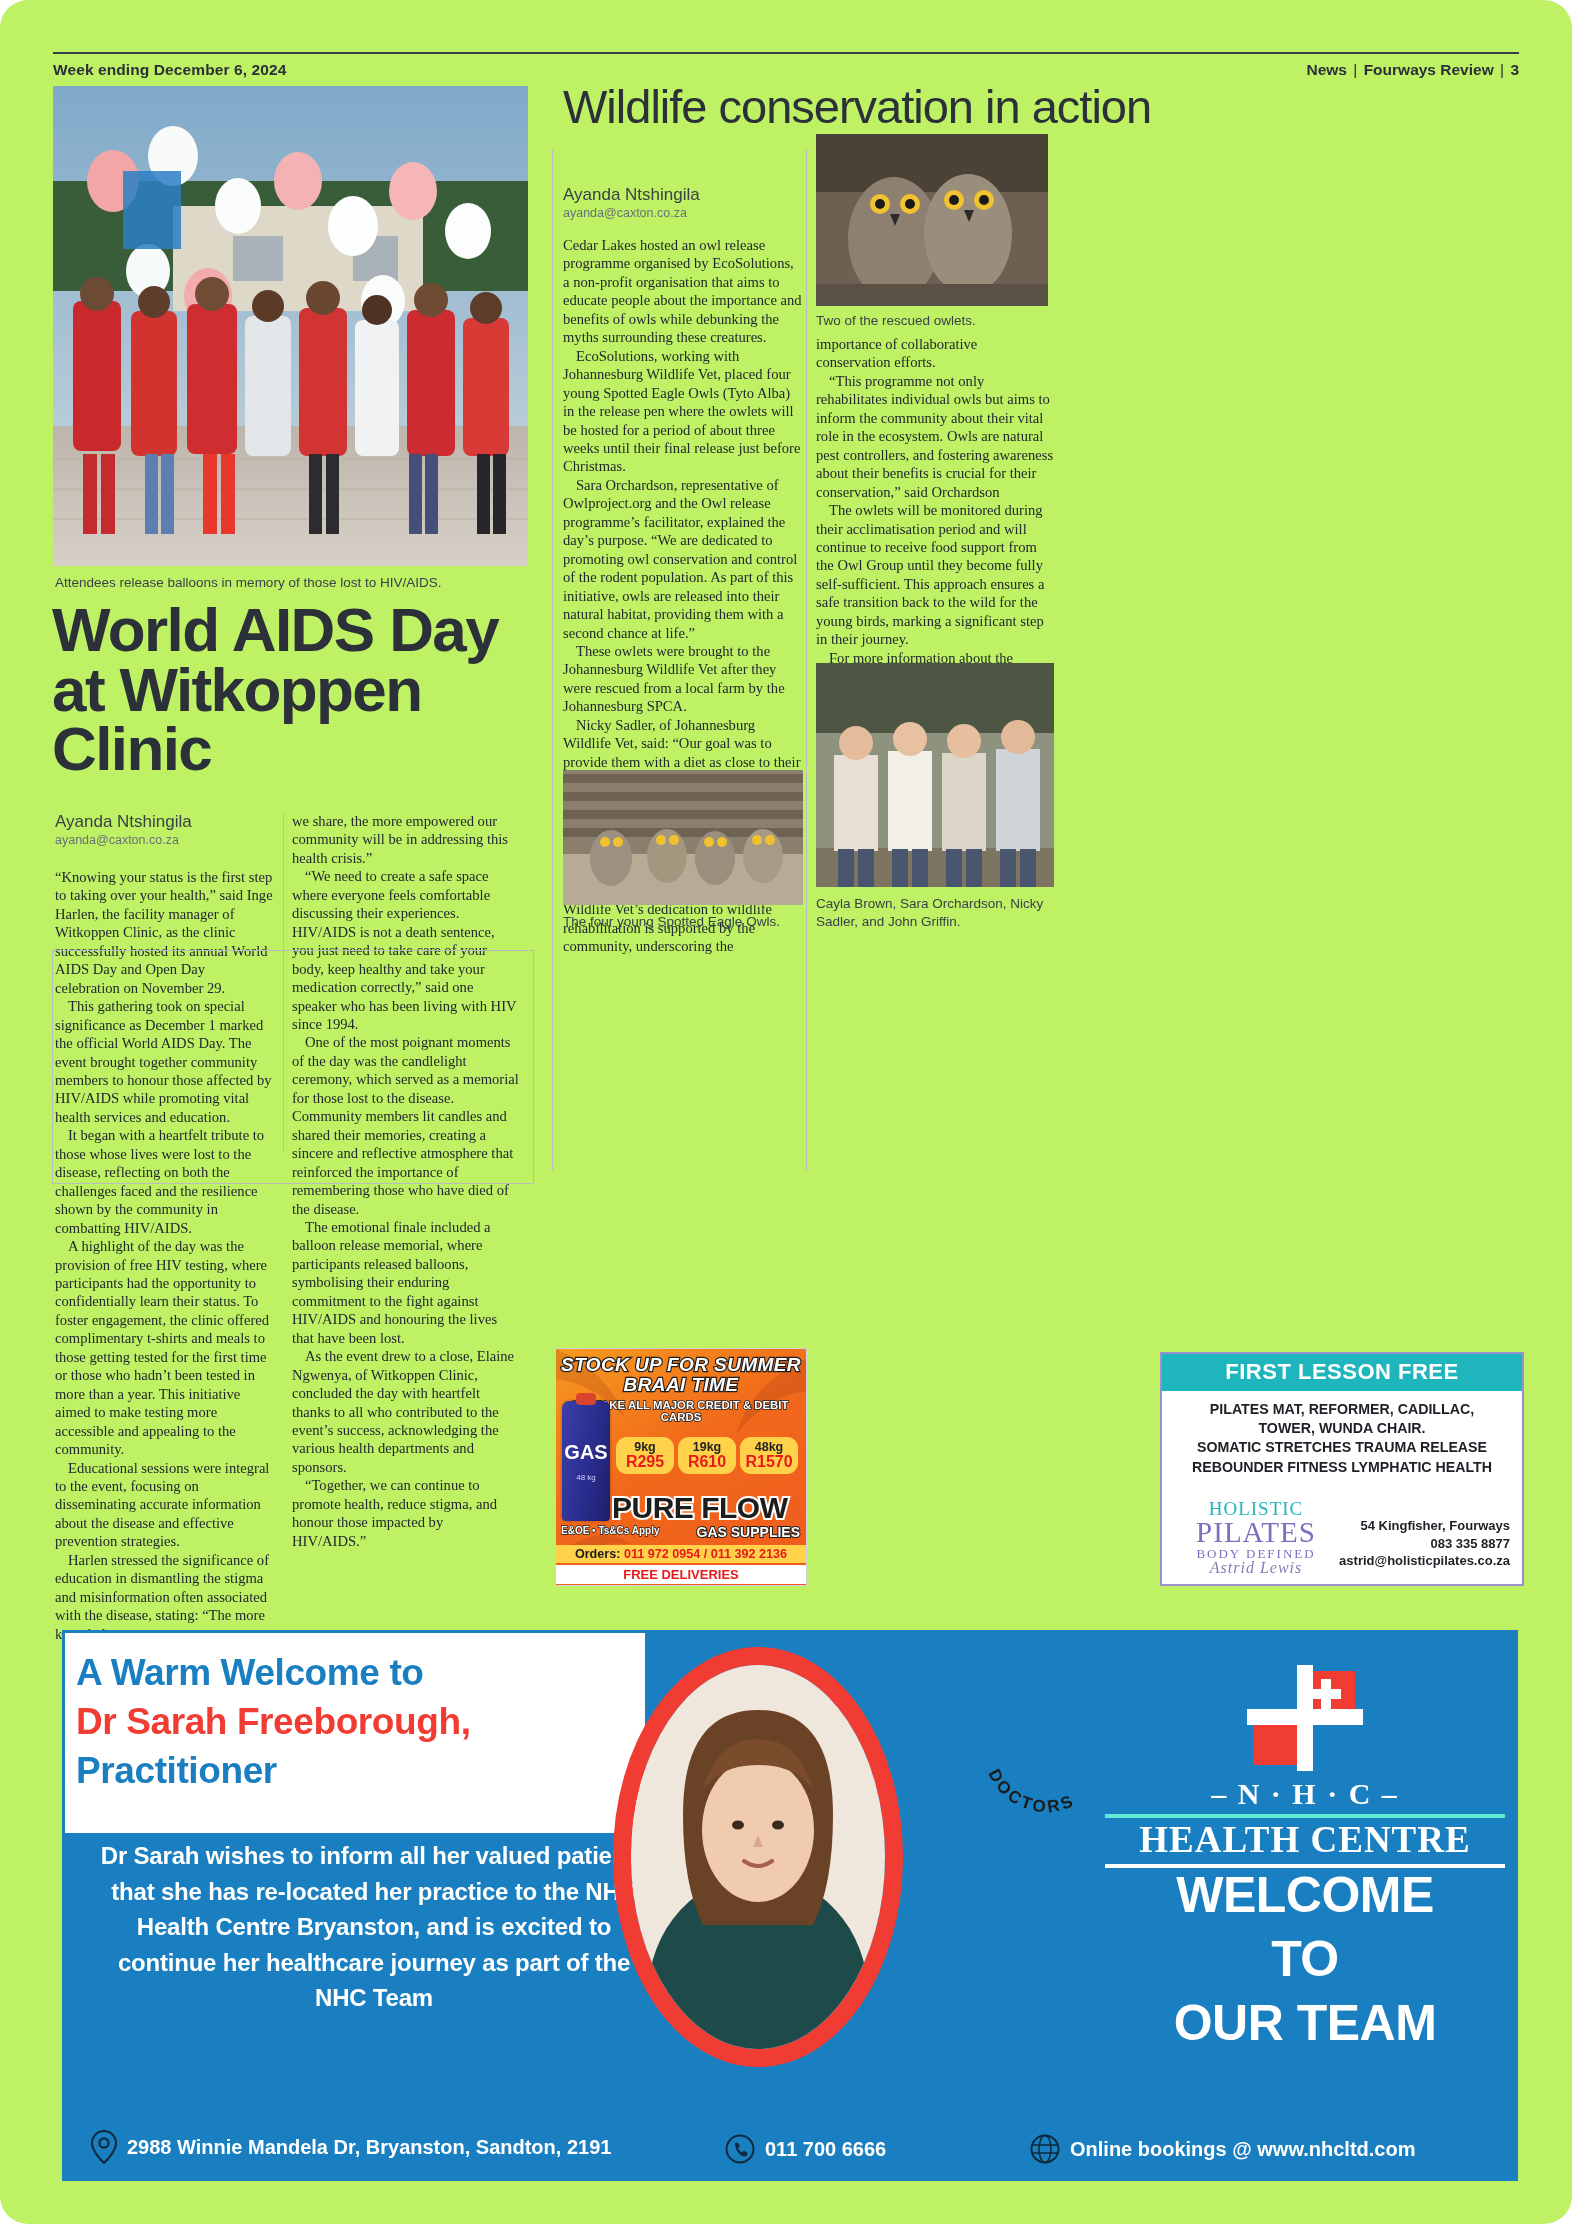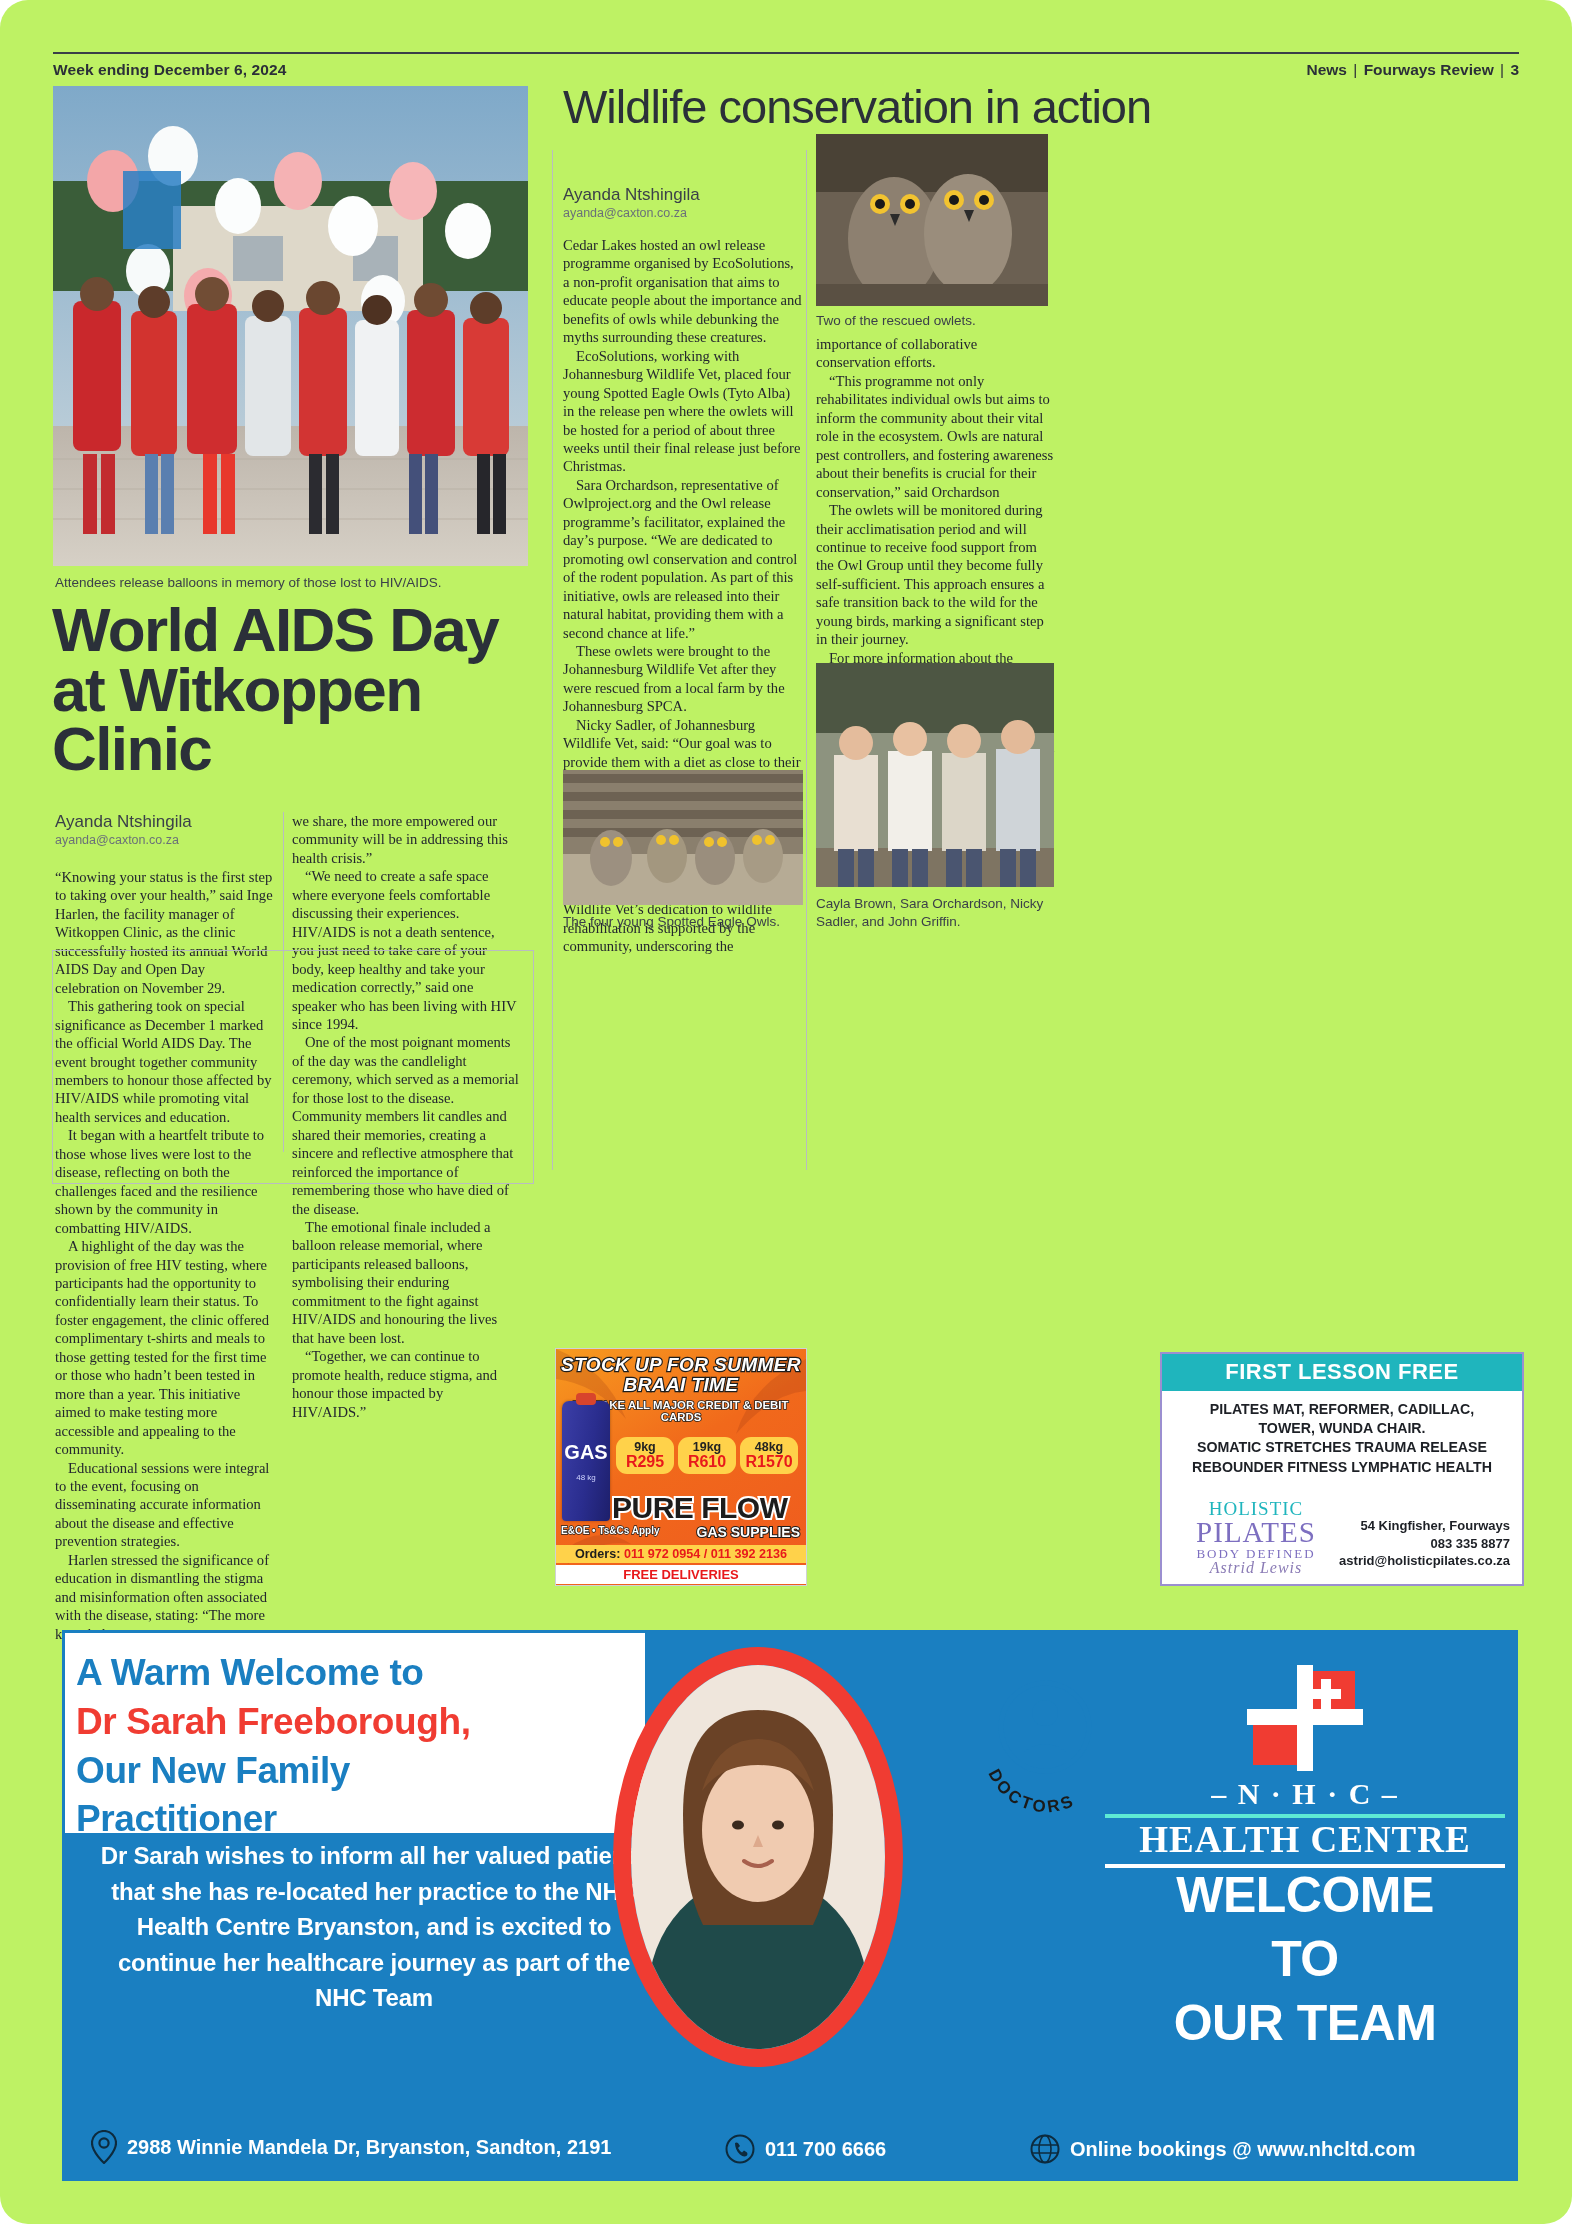--- a/index.html
+++ b/index.html
@@ -230,20 +230,21 @@
     <p>A highlight of the day was the provision of free HIV testing, where participants had the opportunity to confidentially learn their status. To foster engagement, the clinic offered complimentary t-shirts and meals to those getting tested for the first time or those who hadn’t been tested in more than a year. This initiative aimed to make testing more accessible and appealing to the community.</p>
     <p>Educational sessions were integral to the event, focusing on disseminating accurate information about the disease and effective prevention strategies.</p>
     <p>Harlen stressed the significance of education in dismantling the stigma and misinformation often associated with the disease, stating: “The more knowledge</p>
   </div>
 
   <div id="col2" class="body-col">
     <p class="first">we share, the more empowered our community will be in addressing this health crisis.”</p>
     <p>“We need to create a safe space where everyone feels comfortable discussing their experiences. HIV/AIDS is not a death sentence, you just need to take care of your body, keep healthy and take your medication correctly,” said one speaker who has been living with HIV since 1994.</p>
     <p>One of the most poignant moments of the day was the candlelight ceremony, which served as a memorial for those lost to the disease. Community members lit candles and shared their memories, creating a sincere and reflective atmosphere that reinforced the importance of remembering those who have died of the disease.</p>
     <p>The emotional finale included a balloon release memorial, where participants released balloons, symbolising their enduring commitment to the fight against HIV/AIDS and honouring the lives that have been lost.</p>
+    <p>As the event drew to a close, Elaine Ngwenya, of Witkoppen Clinic, concluded the day with heartfelt thanks to all who contributed to the event’s success, acknowledging the various health departments and sponsors.</p>
     <p>“Together, we can continue to promote health, reduce stigma, and honour those impacted by HIV/AIDS.”</p>
   </div>
 
   <div id="editorial-box"></div>
 
   <div id="headline-right">Wildlife conservation in action</div>
 
   <div id="byline-right">
     <div class="byline-name">Ayanda Ntshingila</div>
     <div class="byline-mail">ayanda@caxton.co.za</div>
@@ -413,21 +414,20 @@
       <div>astrid@holisticpilates.co.za</div>
     </div>
   </div>
 
   <div id="ad-nhc">
     <div id="nhc-white"></div>
 
     <div id="nhc-head">
       <div class="blue">A Warm Welcome to</div>
       <div class="red">Dr Sarah Freeborough,</div>
-      <div class="blue">Our New Family</div>
       <div class="blue">Practitioner</div>
     </div>
 
     <div id="nhc-body">Dr Sarah wishes to inform all her valued patients that she has re-located her practice to the NHC Health Centre Bryanston, and is excited to continue her healthcare journey as part of the NHC Team</div>
 
     <div id="nhc-addr">
       <svg width="26" height="34" viewBox="0 0 26 34">
         <path d="M13 1 C6.4 1 1 6.4 1 13 c0 9 12 20 12 20 s12-11 12-20 C25 6.4 19.6 1 13 1 z" fill="none" stroke="#0d2b3e" stroke-width="2.2"></path>
         <circle cx="13" cy="13" r="4.6" fill="none" stroke="#0d2b3e" stroke-width="2.2"></circle>
       </svg>

